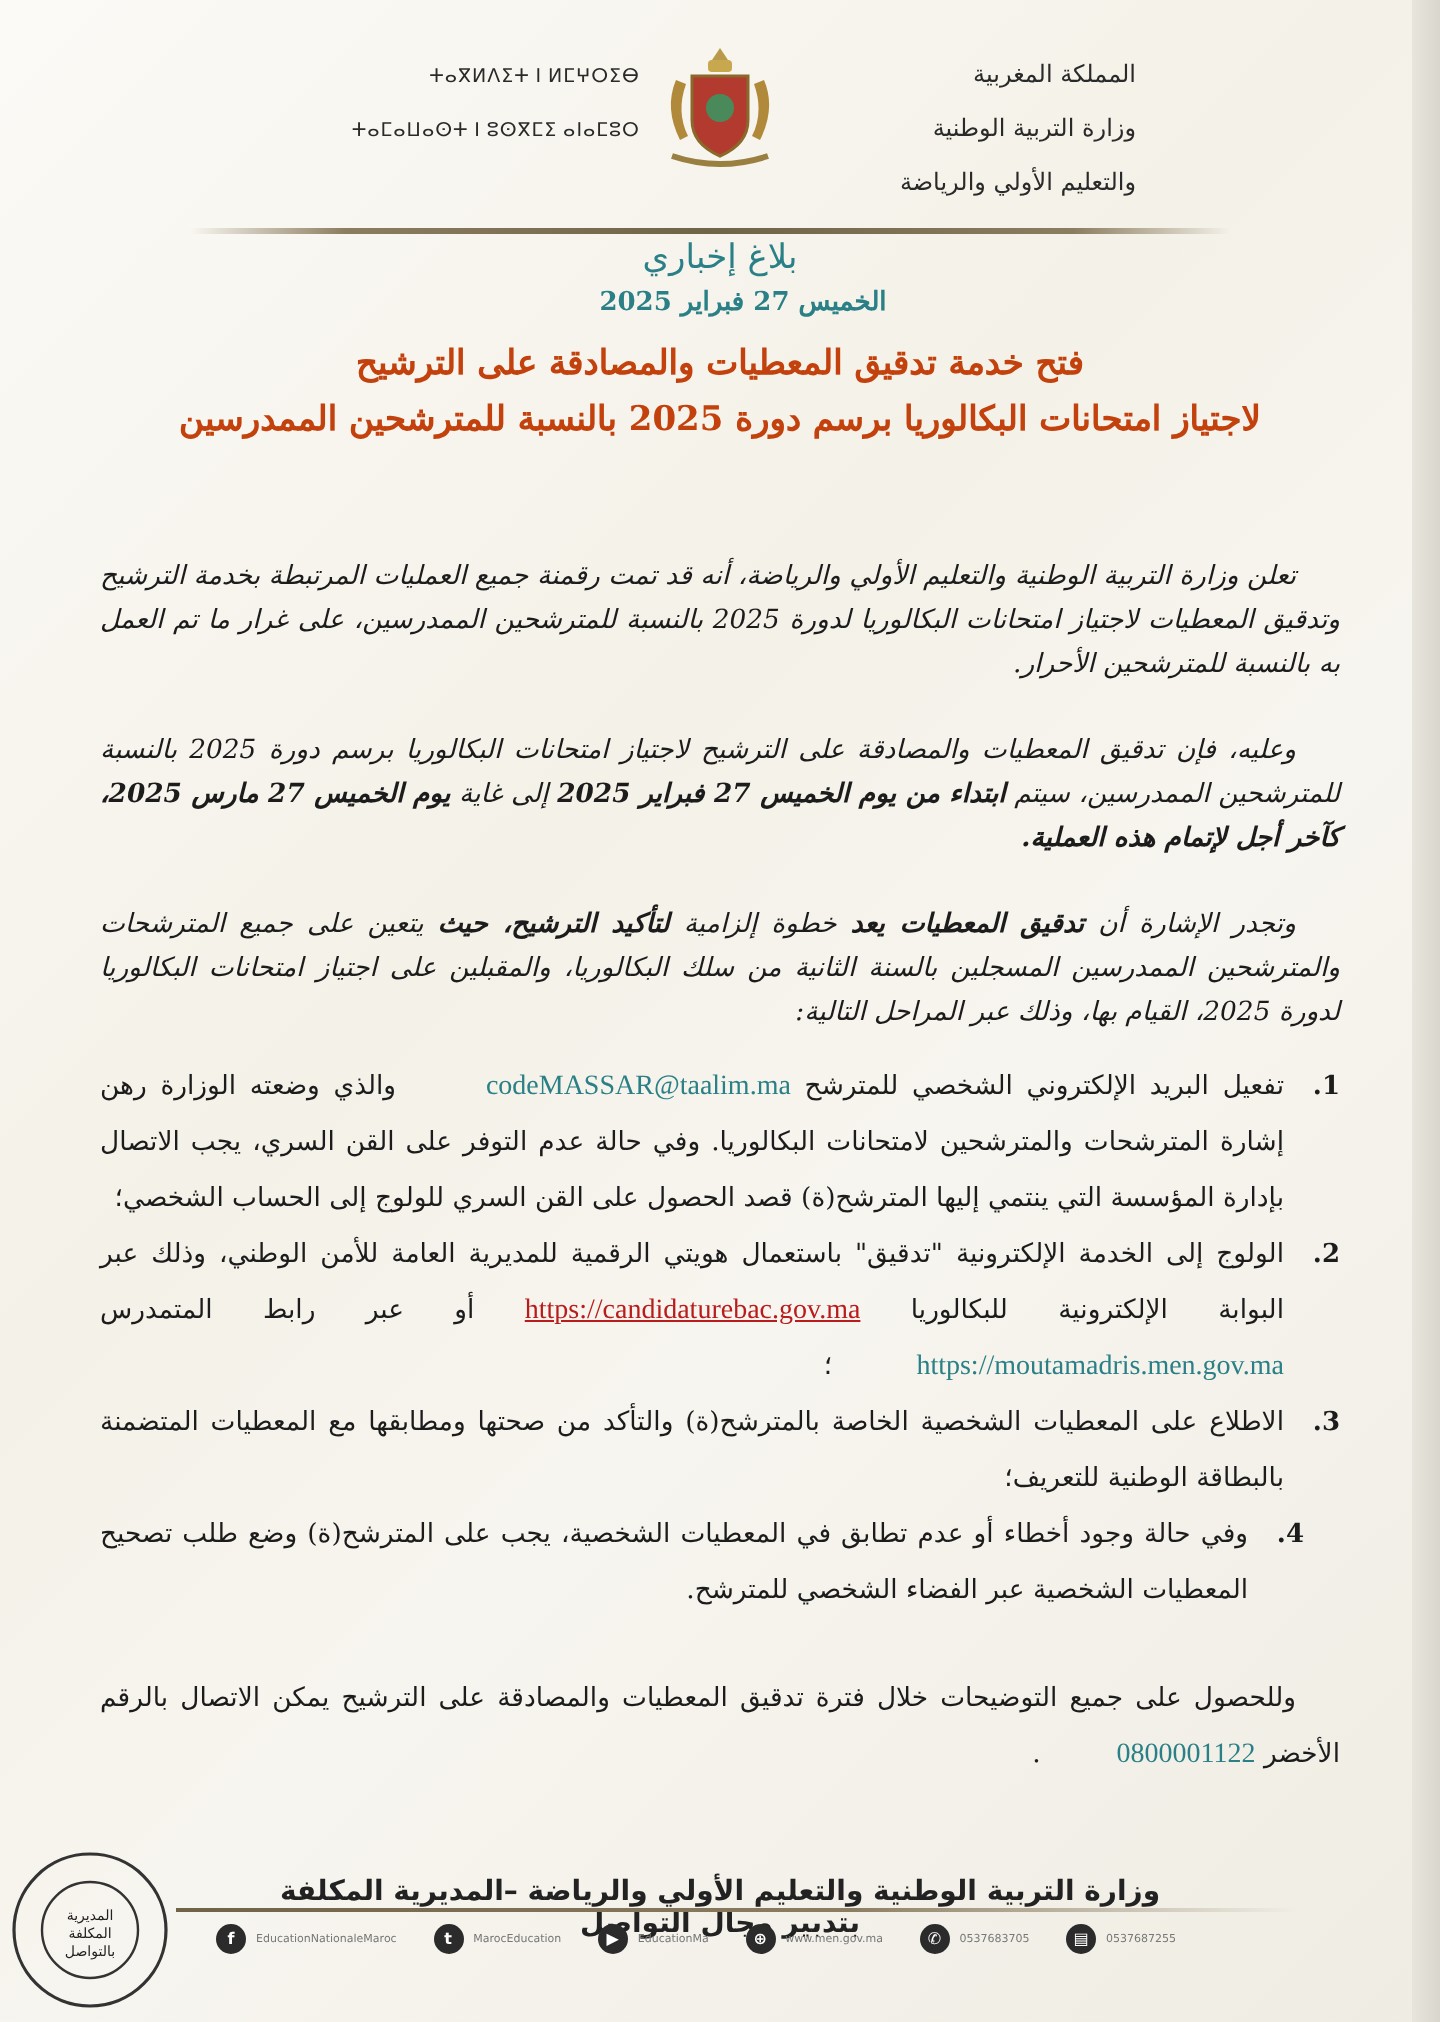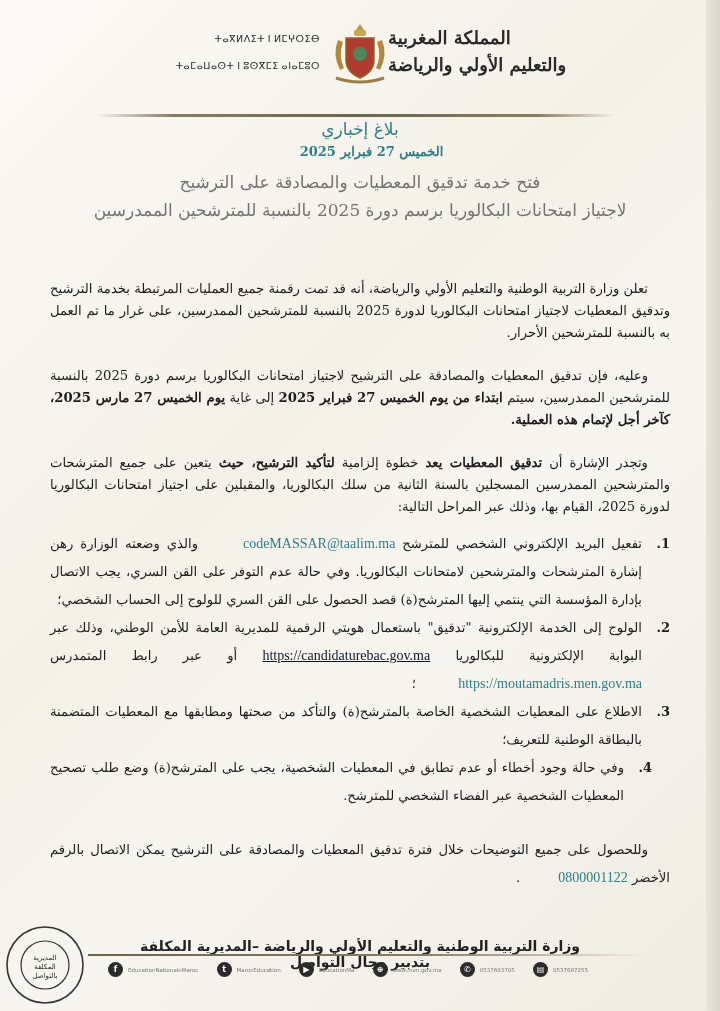--- a/index.html
+++ b/index.html
@@ -11,52 +11,52 @@
       position: relative;
     }
     .page-edge {
       position: absolute; right: 0; top: 0; width: 14px; height: 1011px;
       background: linear-gradient(90deg, #e8e5dc, #d9d6cd);
     }
     
     .header { position: absolute; top: 18px; left: 0; width: 720px; height: 90px; }
     .hdr-ar {
       position: absolute; left: 388px; top: 6px; width: 180px;
-      direction: rtl; text-align: left;
-      font-family: "DejaVu Serif", serif; font-size: 18px; line-height: 27px; color: #2a2a2a; font-weight: bold;
+      direction: rtl; text-align: right;
+      font-family: "DejaVu Serif", serif; font-size: 12px; line-height: 27px; color: #2a2a2a;
     }
     .hdr-tf {
       position: absolute; left: 120px; top: 8px; width: 200px;
       text-align: right; font-family: Liberation Serif, serif;
       font-size: 9.5px; line-height: 27px; color: #2a2a2a; letter-spacing: 0.5px;
     }
     .emblem { position: absolute; left: 330px; top: 4px; width: 60px; height: 64px; }
     .hdr-rule {
       position: absolute; top: 96px; left: 95px; width: 520px; height: 3px;
       background: linear-gradient(90deg, rgba(120,110,90,0) 0%, #8b7d60 15%, #6f6348 50%, #8b7d60 85%, rgba(120,110,90,0) 100%);
     }
     
     .titles { position: absolute; top: 118px; left: 0; width: 720px; text-align: center; direction: rtl; }
     .bulletin-title { font-size: 17px; font-weight: normal; color: #2a8086; line-height: 22px; }
     .bulletin-date { font-size: 13px; font-weight: bold; color: #2a8086; line-height: 20px; margin-top: 2px; padding-left: 23px; }
-    .main-title { font-size: 17px; font-weight: normal; color: #737373; line-height: 28px; margin-top: 6px; }
+    .main-title { font-size: 17px; font-weight: bold; color: #c2410c; line-height: 28px; margin-top: 6px; }
     
     .body {
       position: absolute; top: 278px; left: 50px; width: 620px;
       direction: rtl; text-align: justify; font-size: 13.2px; line-height: 22px; color: #1c1c1c;
     }
-    .para { text-indent: 22px; margin-bottom: 21px; }
+    .para { text-indent: 22px; margin-bottom: 21px; font-style: italic; }
     .para b { font-weight: bold; }
     .steps { list-style: none; margin: -2px 0 26px 0; }
     .step { position: relative; padding-right: 28px; line-height: 28px; margin-bottom: 0; }
     .step .num { position: absolute; right: 0; top: 0; font-weight: bold; font-size: 13px; }
     .step.last { padding-right: 46px; }
     .step.last .num { right: 18px; }
     .link-teal { color: #2a8086; direction: ltr; unicode-bidi: embed; font-family: "Liberation Serif", serif; font-size: 14px; margin-left: 38px; }
-    .link-u { color: #0f172a; text-decoration: underline; direction: ltr; unicode-bidi: embed; font-family: "Liberation Serif", serif; font-size: 14px; }
+    .link-u { color: #b91c1c; text-decoration: underline; direction: ltr; unicode-bidi: embed; font-family: "Liberation Serif", serif; font-size: 14px; }
     .closing { text-indent: 22px; line-height: 28px; }
     
     .foot-title {
       position: absolute; top: 938px; left: 120px; width: 480px;
       direction: rtl; text-align: center; font-family: "DejaVu Sans", sans-serif;
       font-size: 14px; font-weight: bold; color: #222;
     }
     .foot-rule {
       position: absolute; top: 954px; left: 88px; width: 560px; height: 2px;
       background: linear-gradient(90deg, #6f6348, #8b7d60 60%, rgba(139,125,96,0));
@@ -87,20 +87,21 @@
     <path d="M30 2 l4 6 h-8 z" fill="#b89a4a"></path>
     <rect x="24" y="8" width="12" height="6" rx="2" fill="#c8a84f"></rect>
     <path d="M8 18 q-6 14 2 30 l4 -2 q-6 -12 -1 -26 z" fill="#b08a3a"></path>
     <path d="M52 18 q6 14 -2 30 l-4 -2 q6 -12 1 -26 z" fill="#b08a3a"></path>
     <path d="M16 16 h28 v22 q0 12 -14 18 q-14 -6 -14 -18 z" fill="#b33a2f" stroke="#8a6a2a" stroke-width="1.5"></path>
     <circle cx="30" cy="32" r="7" fill="#4a8a5a"></circle>
     <path d="M6 56 q24 8 48 0" stroke="#9a8040" stroke-width="3" fill="none"></path>
   </svg>
   <div class="hdr-ar">
     <div>المملكة المغربية</div>
+    <div>وزارة التربية الوطنية</div>
     <div>والتعليم الأولي والرياضة</div>
   </div>
   <div class="hdr-rule"></div>
 </div>
 
 <div class="titles">
   <div class="bulletin-title">بلاغ إخباري</div>
   <div class="bulletin-date">الخميس 27 فبراير 2025</div>
   <div class="main-title">فتح خدمة تدقيق المعطيات والمصادقة على الترشيح</div>
   <div class="main-title" style="margin-top:0">لاجتياز امتحانات البكالوريا برسم دورة 2025 بالنسبة للمترشحين الممدرسين</div>

